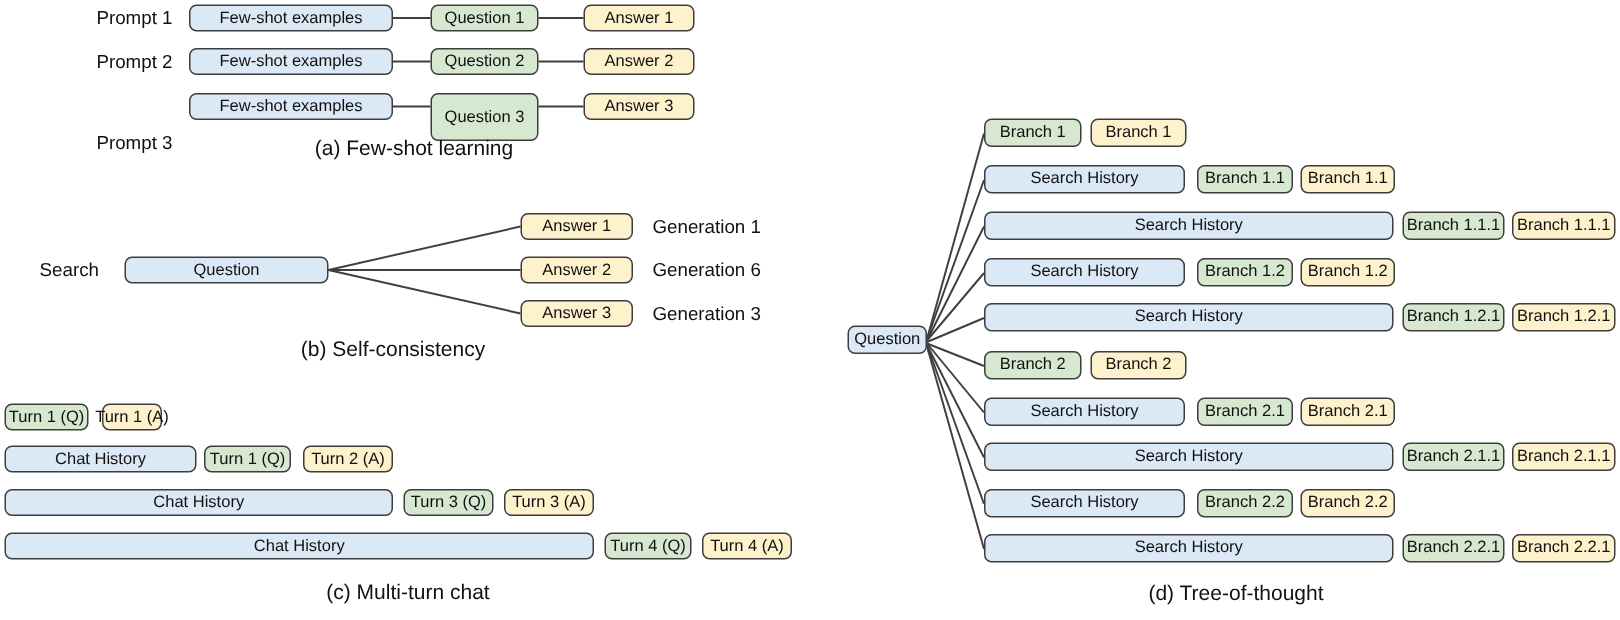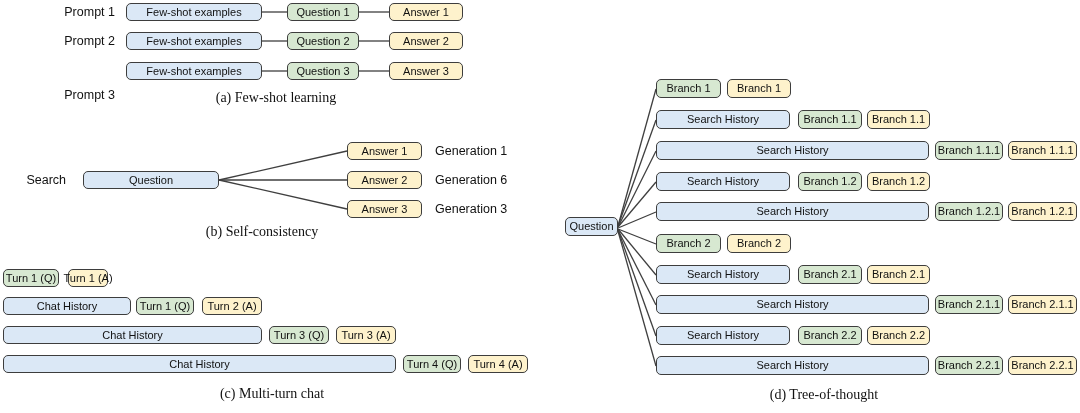--- a/index.html
+++ b/index.html
@@ -16,21 +16,21 @@
   .b{background:var(--blue,#dbe8f6);}
   .g{background:var(--green,#d7e8d1);}
   .y{background:var(--yellow,#fef2cc);}
   .lbl{
     position:absolute;font-size:12.5px;line-height:18px;color:#111;
     white-space:nowrap;z-index:2;
   }
   .r{text-align:right;}
   .cap{
     position:absolute;width:340px;font-size:14px;color:#111;
-    text-align:center;white-space:nowrap;z-index:2;font-family:Liberation Serif, serif;
+    text-align:center;white-space:nowrap;z-index:2;
   }
 </style>
 </head>
 <body>
 
 <div class="canvas">
 
   <svg class="wires" width="1080" height="413" viewBox="0 0 1080 413">
     <g stroke="#3f3f3f" stroke-width="1.3">
       <line x1="262" y1="12" x2="287" y2="12"></line>
@@ -65,21 +65,21 @@
     <div class="bx g" style="left:287px;top:3px;width:72px;height:18px;">Question 1</div>
     <div class="bx y" style="left:389px;top:3px;width:74px;height:18px;">Answer 1</div>
 
     <div class="lbl r" style="left:55px;top:32px;width:60px;">Prompt 2</div>
     <div class="bx b" style="left:126px;top:32px;width:136px;height:18px;">Few-shot examples</div>
     <div class="bx g" style="left:287px;top:32px;width:72px;height:18px;">Question 2</div>
     <div class="bx y" style="left:389px;top:32px;width:74px;height:18px;">Answer 2</div>
 
     <div class="lbl r" style="left:55px;top:62px;width:60px;margin-top:24px;">Prompt 3</div>
     <div class="bx b" style="left:126px;top:62px;width:136px;height:18px;">Few-shot examples</div>
-    <div class="bx g" style="left:287px;top:62px;width:72px;height:18px;">Question 3</div>
+    <div class="bx g" style="left:287px;top:62px;width:72px;height:32px;">Question 3</div>
     <div class="bx y" style="left:389px;top:62px;width:74px;height:18px;">Answer 3</div>
 
     <div class="cap" style="left:106px;top:90px;">(a) Few-shot learning</div>
   </div>
 
   <div>
     <div class="lbl r" style="left:20px;top:171px;width:46px;">Search</div>
     <div class="bx b" style="left:83px;top:171px;width:136px;height:18px;">Question</div>
 
     <div class="bx y" style="left:347px;top:142px;width:75px;height:18px;">Answer 1</div>

